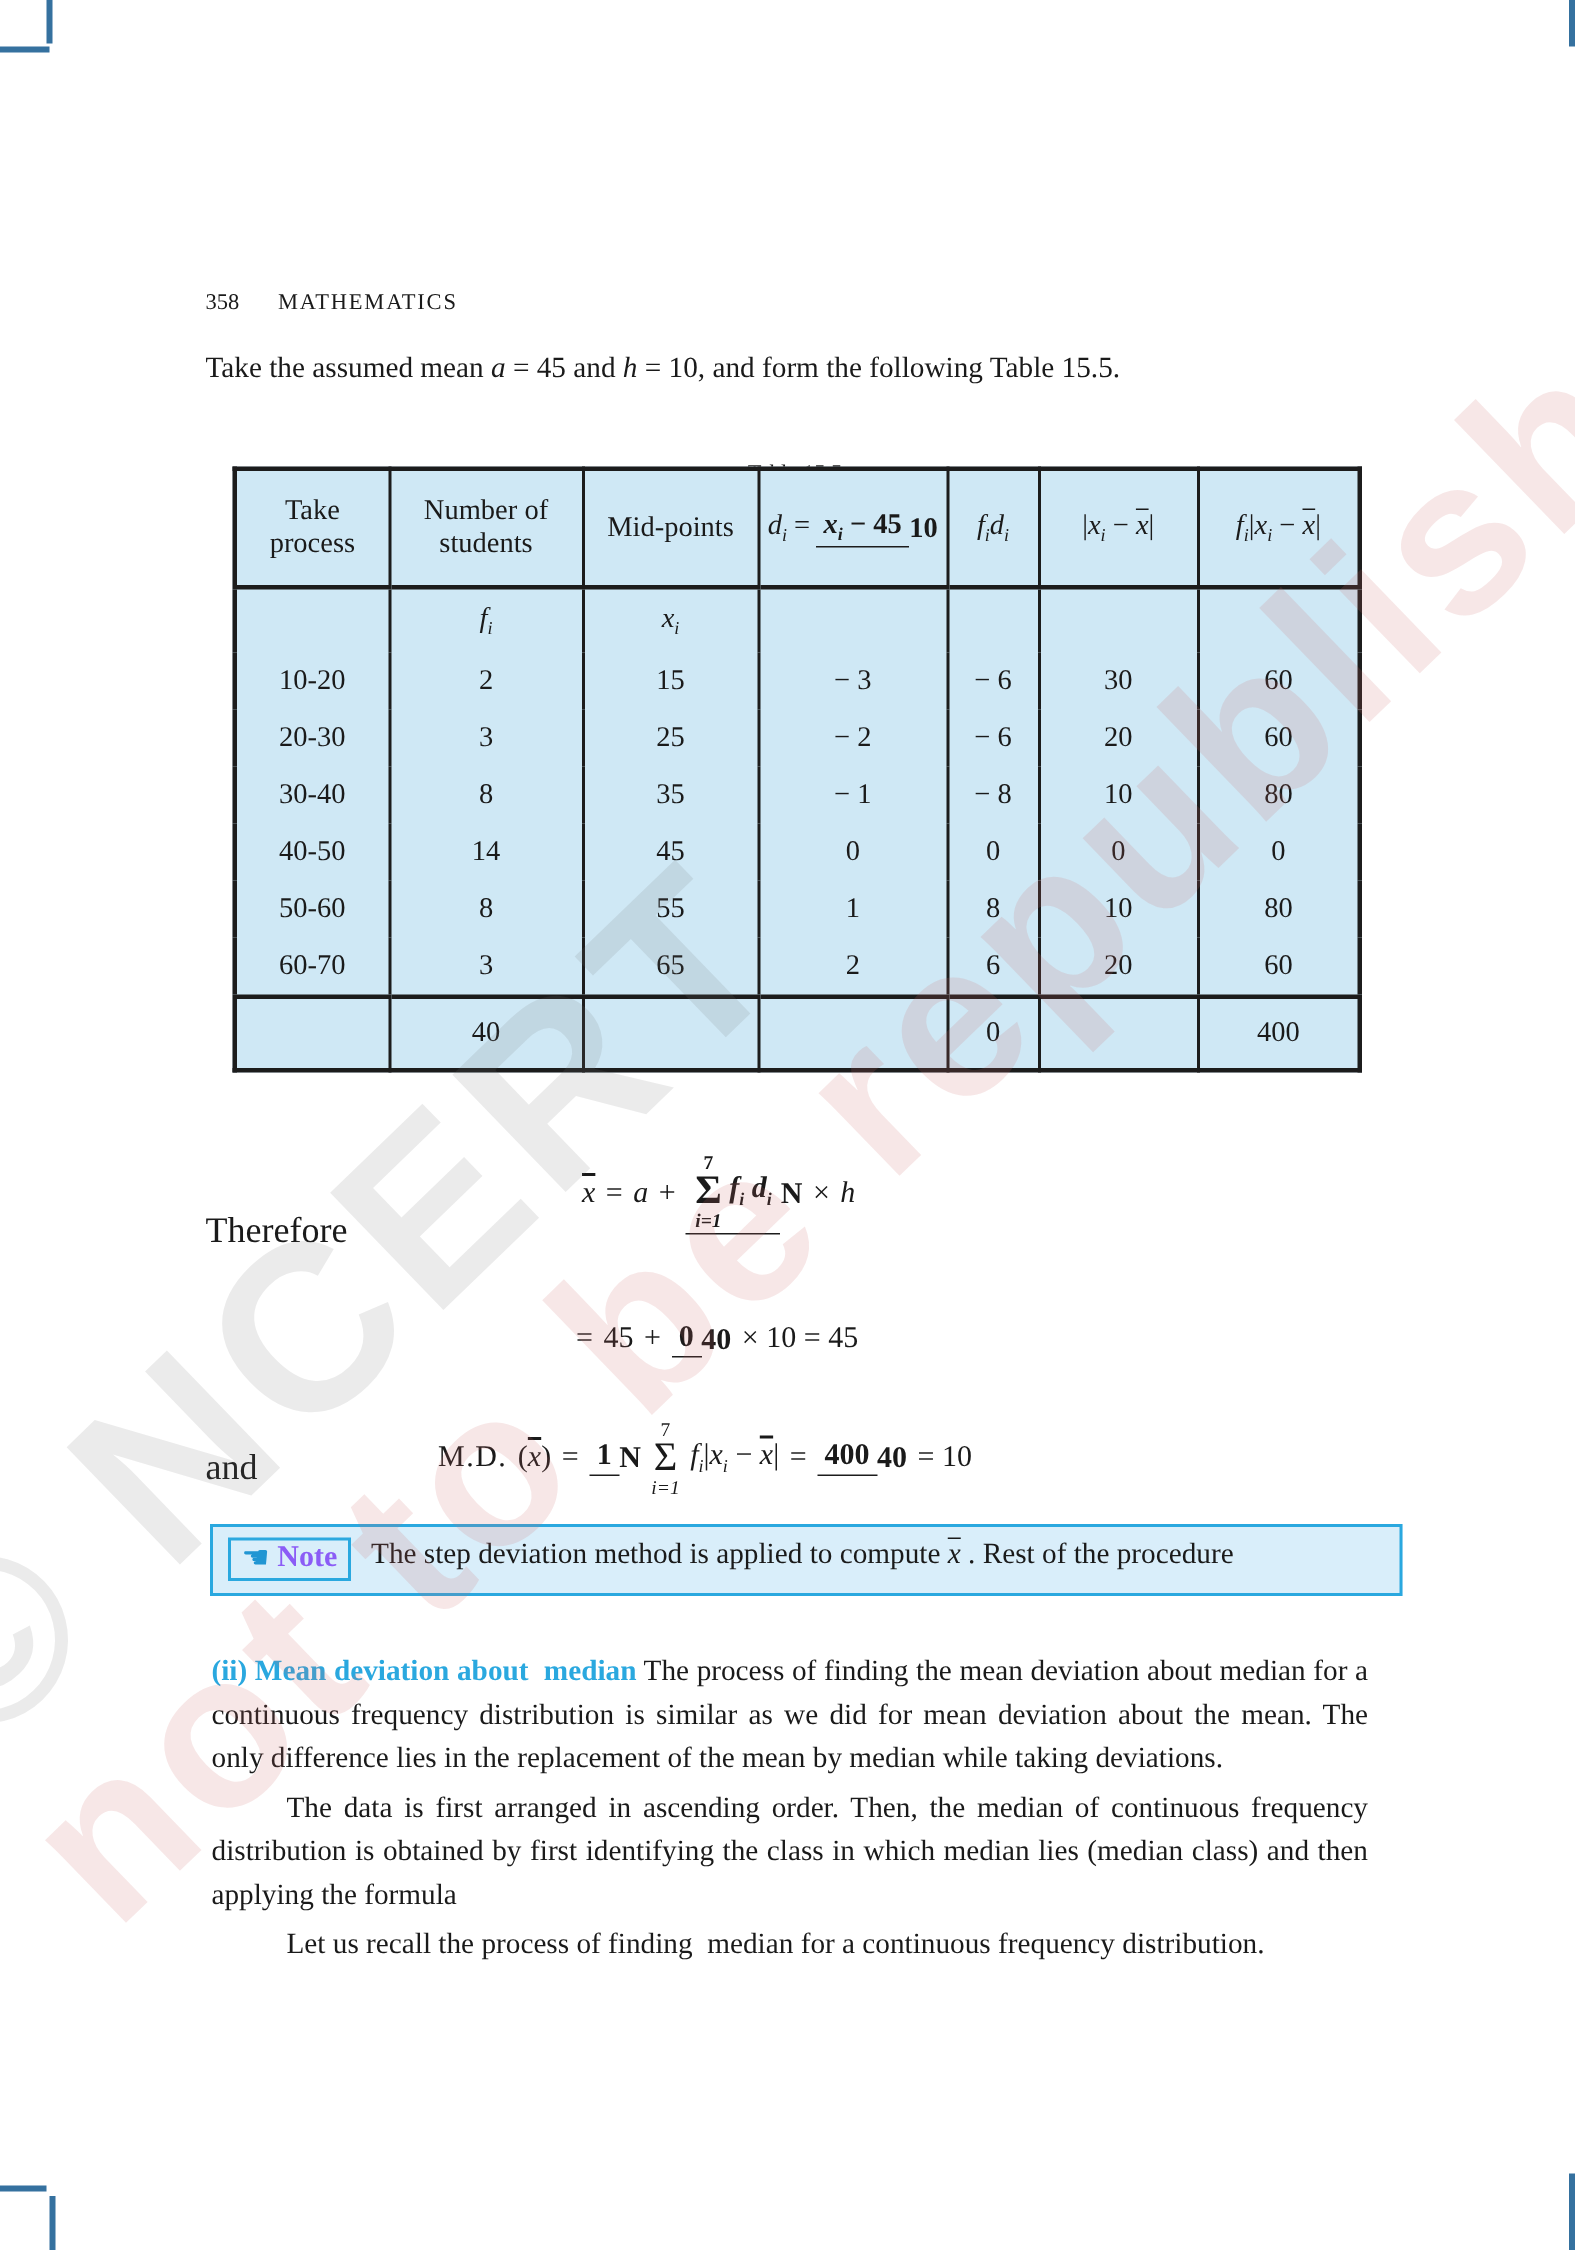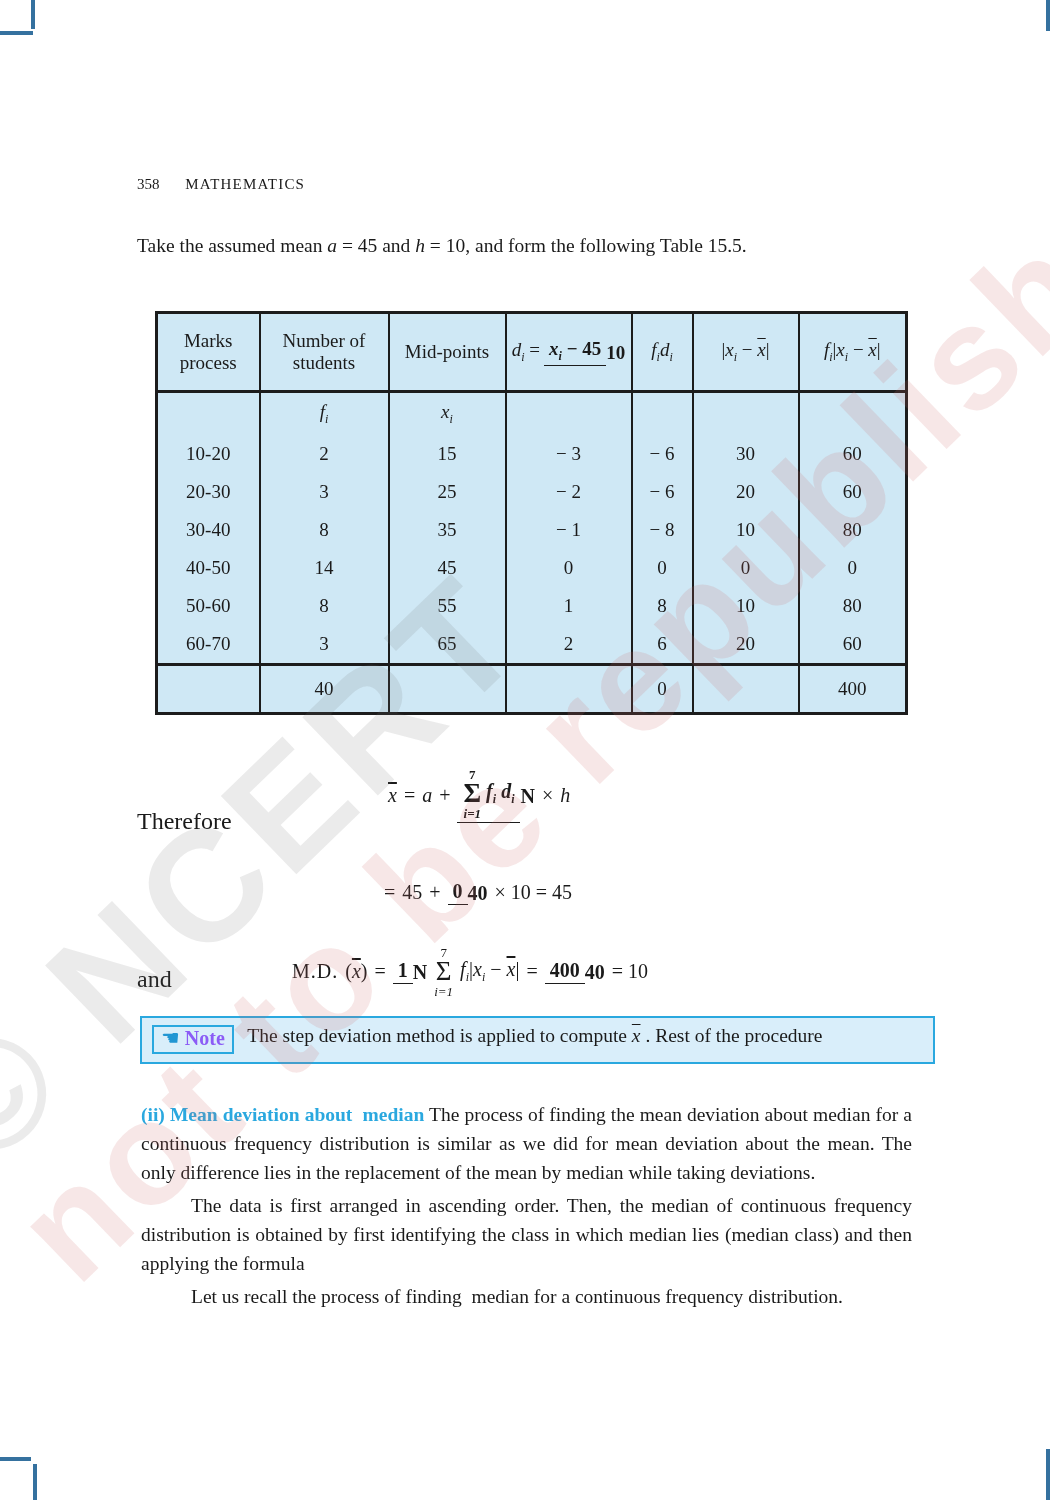--- a/index.html
+++ b/index.html
@@ -12,21 +12,21 @@
 
   
   .wm{position:absolute;white-space:nowrap;font-family:"Liberation Sans", sans-serif;
       font-weight:bold;pointer-events:none;z-index:6;line-height:1;}
   .wm-gray{font-size:158px;letter-spacing:8px;color:rgba(110,110,110,0.14);
       left:-52px;top:1055px;transform:rotate(-44deg);transform-origin:0 50%;}
   .wm-pink{font-size:146px;letter-spacing:6px;color:rgba(205,105,105,0.16);
       left:42px;top:1180px;transform:rotate(-44deg);transform-origin:0 50%;}
 
   
-  .pg-head{left:137px;top:176px;font-size:15px;}
+  .pg-head{left:137px;top:194px;font-size:15px;}
   .pg-head .num{margin-right:22px;}
   .pg-head .ttl{letter-spacing:1.2px;}
   .intro{left:137px;top:235px;width:790px;font-size:19.5px;}
   .it{font-style:italic;}
   .tbl-title{left:155px;top:279px;width:750px;text-align:center;font-weight:normal;font-size:15px;margin-top:29px;}
 
   
   table.data{position:absolute;left:155px;top:311px;border-collapse:collapse;
      background:#cfe8f5;border:3px solid #1c1c1c;table-layout:fixed;width:750px;z-index:1;}
   table.data td{border-left:2px solid #1c1c1c;border-right:2px solid #1c1c1c;
@@ -102,21 +102,21 @@
         <col style="width:129px">
         <col style="width:117px">
       <col style="width:126px">
         <col style="width:61px">
         <col style="width:106px">
         <col style="width:108px">
     </colgroup>
     <tbody>
         <tr class="hd">
       <td>
-        <div>Marks</div>
+        <div>Take</div>
         <div>process</div>
       </td>
       <td>
         <div>Number of</div>
         <div>students</div>
       </td>
       <td>Mid-points</td>
       <td>
         <div class="hmath">
           <span><span class="it">d</span><sub class="mi">i</sub>

